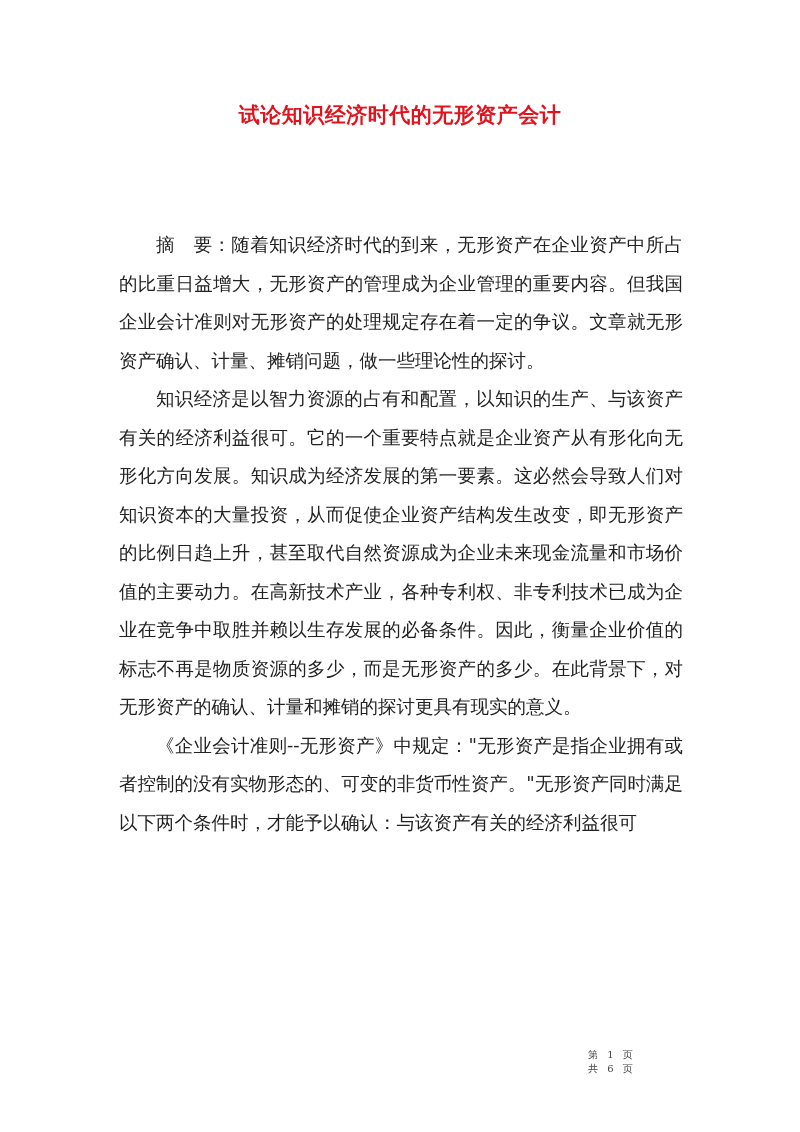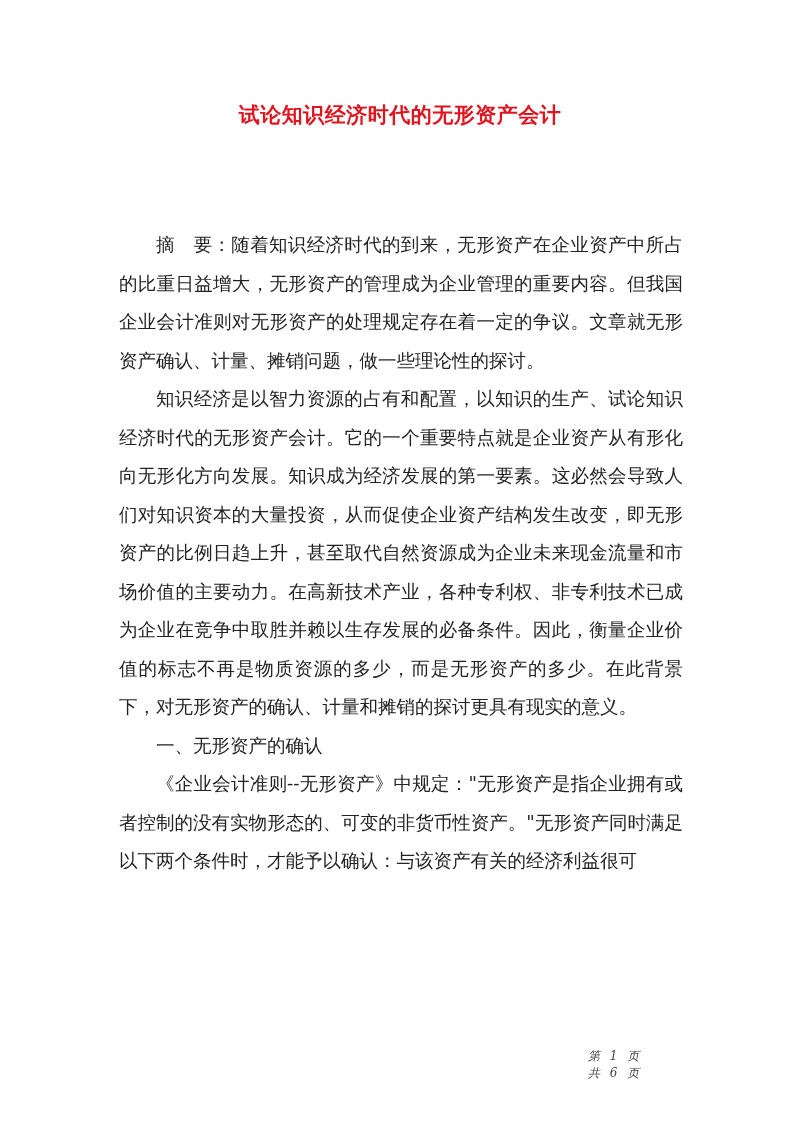--- a/index.html
+++ b/index.html
@@ -44,33 +44,31 @@
       text-align: justify;
       text-align-last: left;
     }
     .indent {
       text-indent: 37px;
     }
     .footer {
       position: absolute;
       top: 1048px;
       left: 588px;
-      font-size: 12px;
+      font-size: 10px;
       color: #444444;
       letter-spacing: 3px;
-      font-style: italic;
     }
   </style>
 </head>
 <body>
 
 <div class="page">
   <div class="title">试论知识经济时代的无形资产会计</div>
 
   <div class="body-text">
     <p class="para indent">摘　要：随着知识经济时代的到来，无形资产在企业资产中所占的比重日益增大，无形资产的管理成为企业管理的重要内容。但我国企业会计准则对无形资产的处理规定存在着一定的争议。文章就无形资产确认、计量、摊销问题，做一些理论性的探讨。</p>
-    <p class="para indent">知识经济是以智力资源的占有和配置，以知识的生产、试论知识经济时代的无形资产会计。它的一个重要特点就是企业资产从有形化向无形化方向发展。知识成为经济发展的第一要素。这必然会导致人们对知识资本的大量投资，从而促使企业资产结构发生改变，即无形资产的比例日趋上升，甚至取代自然资源成为企业未来现金流量和市场价值的主要动力。在高新技术产业，各种专利权、非专利技术已成为企业在竞争中取胜并赖以生存发展的必备条件。因此，衡量企业价值的标志不再是物质资源的多少，而是无形资产的多少。在此背景下，对无形资产的确认、计量和摊销的探讨更具有现实的意义。</p>
-    <p class="para indent">一、无形资产的确认</p>
+    <p class="para indent">知识经济是以智力资源的占有和配置，以知识的生产、与该资产有关的经济利益很可。它的一个重要特点就是企业资产从有形化向无形化方向发展。知识成为经济发展的第一要素。这必然会导致人们对知识资本的大量投资，从而促使企业资产结构发生改变，即无形资产的比例日趋上升，甚至取代自然资源成为企业未来现金流量和市场价值的主要动力。在高新技术产业，各种专利权、非专利技术已成为企业在竞争中取胜并赖以生存发展的必备条件。因此，衡量企业价值的标志不再是物质资源的多少，而是无形资产的多少。在此背景下，对无形资产的确认、计量和摊销的探讨更具有现实的意义。</p>
     <p class="para indent">《企业会计准则--无形资产》中规定："无形资产是指企业拥有或者控制的没有实物形态的、可变的非货币性资产。"无形资产同时满足以下两个条件时，才能予以确认：与该资产有关的经济利益很可</p>
   </div>
 
   <div class="footer">第 1 页 共 6 页</div>
 </div>
 
 </body></html>

